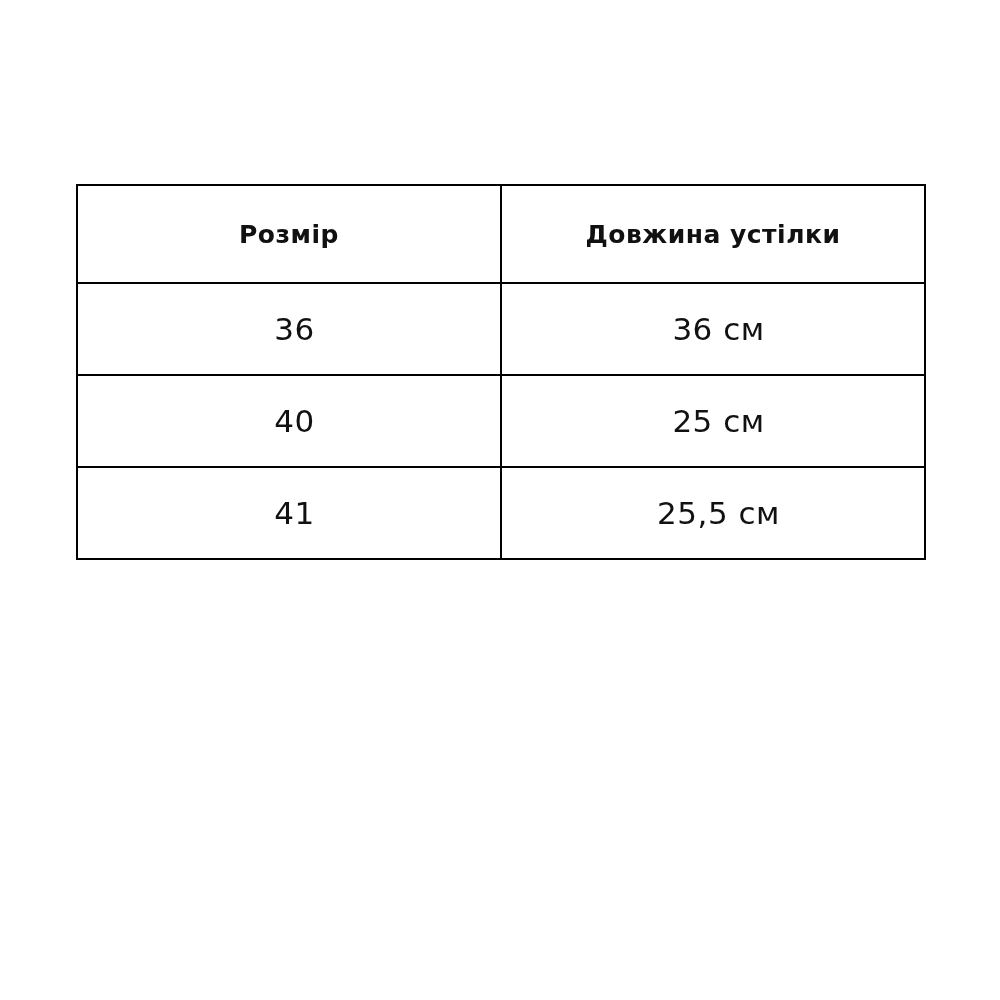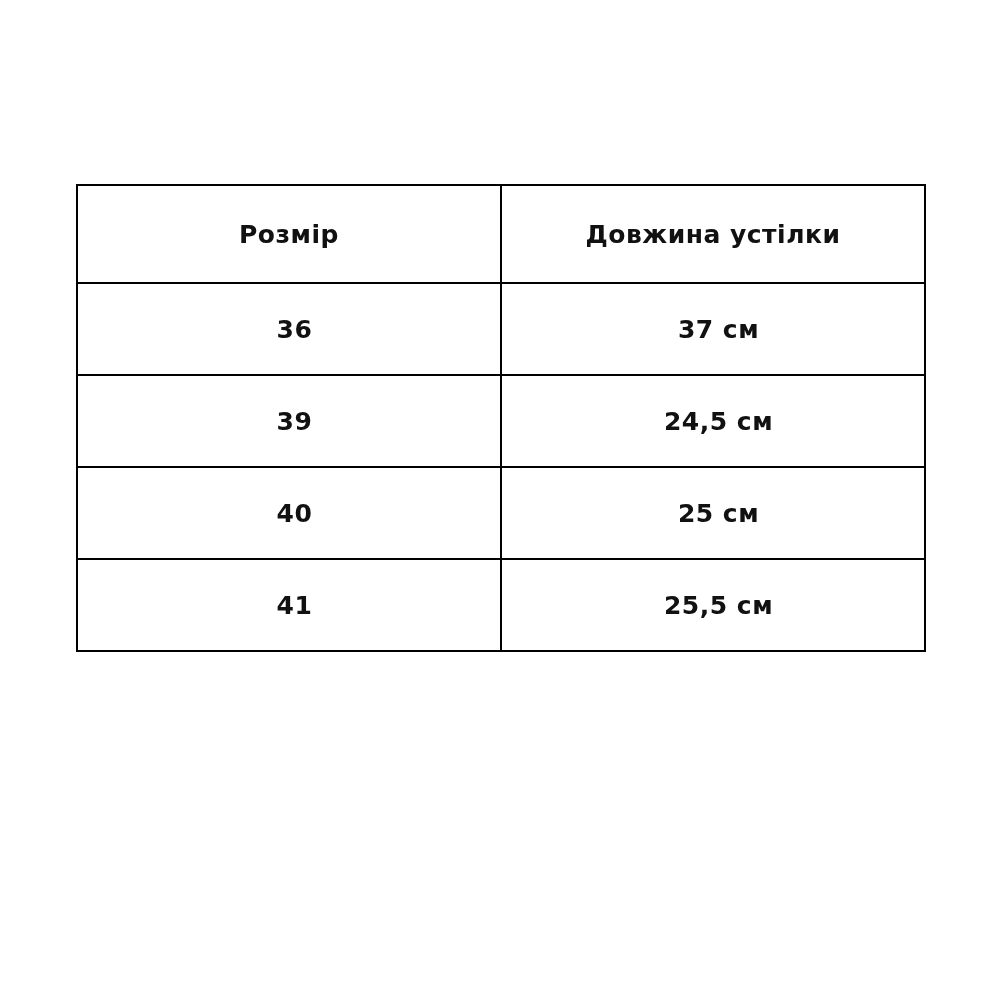--- a/index.html
+++ b/index.html
@@ -39,22 +39,22 @@
 
   table.size-table thead th {
     height: 94px;
     font-size: 25px;
     font-weight: bold;
     letter-spacing: 0.5px;
   }
 
   table.size-table tbody td {
     height: 88px;
-    font-size: 25px;
-    font-weight: bold;
+    font-size: 31px;
+    font-weight: normal;
     letter-spacing: 0.5px;
     padding-left: 12px;
   }
 
   col.col-size { width: 424px; }
   col.col-length { width: 424px; }
 </style>
 </head>
 <body>
 
@@ -66,25 +66,21 @@
     </colgroup>
     <thead>
       <tr>
         <th>Розмір</th>
         <th>Довжина устілки</th>
       </tr>
     </thead>
     <tbody>
       <tr>
         <td>36</td>
-        <td>37 см</td>
-      </tr>
-      <tr>
-        <td>39</td>
-        <td>24,5 см</td>
+        <td>36 см</td>
       </tr>
       <tr>
         <td>40</td>
         <td>25 см</td>
       </tr>
       <tr>
         <td>41</td>
         <td>25,5 см</td>
       </tr>
     </tbody>

